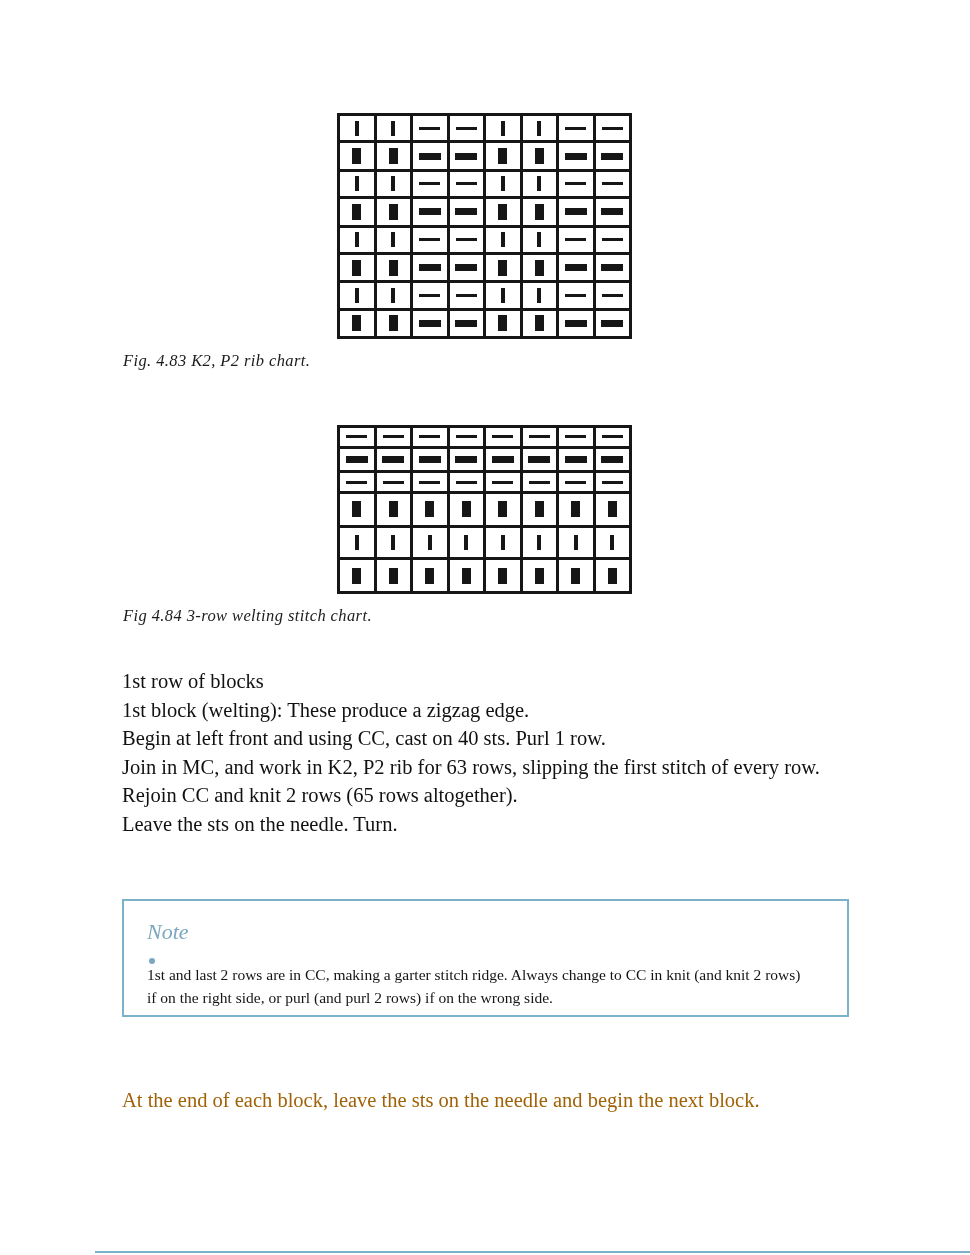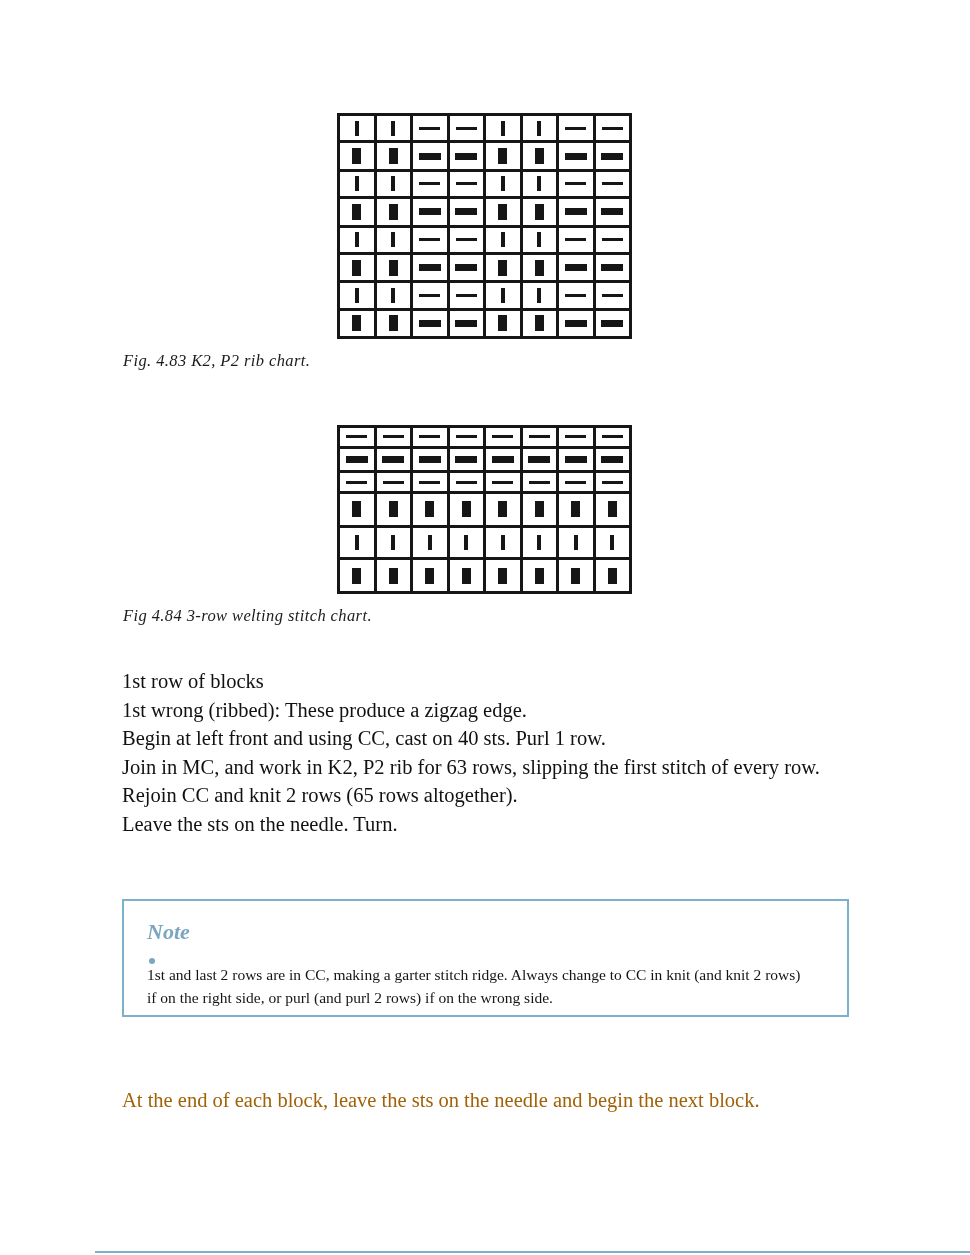--- a/index.html
+++ b/index.html
@@ -71,21 +71,21 @@
     width: 727px;
     height: 118px;
     border: 2px solid #7cb2c9;
     background: #ffffff;
   }
   .note-title {
     position: absolute;
     left: 23px;
     top: 18px;
     font-size: 22px;
-    font-weight: bold;
+    font-weight: normal;
     font-style: italic;
     color: #7aa6c0;
   }
   .note-bullet-row {
     position: absolute;
     left: 23px;
     top: 50px;
     width: 680px;
     display: flex;
     align-items: flex-start;
@@ -473,21 +473,21 @@
       <div class="chart-cell">
         <span class="bar v bold"></span>
       </div>
     </div>
 
   <div id="caption-2" class="caption">Fig 4.84 3-row welting stitch chart.</div>
 
   <div class="body-text">
     <div class="italic">1st row of blocks</div>
     <div>
-      <span class="italic">1st wrong (ribbed):</span><span> These produce a zigzag edge.</span>
+      <span class="italic">1st block (welting):</span><span> These produce a zigzag edge.</span>
     </div>
     <div>Begin at left front and using CC, cast on 40 sts. Purl 1 row.</div>
     <div>Join in MC, and work in K2, P2 rib for 63 rows, slipping the first stitch of every row.</div>
     <div>Rejoin CC and knit 2 rows (65 rows altogether).</div>
     <div>Leave the sts on the needle. Turn.</div>
   </div>
 
   <div class="note-box">
     <div class="note-title">Note</div>
     <div class="note-bullet-row">

